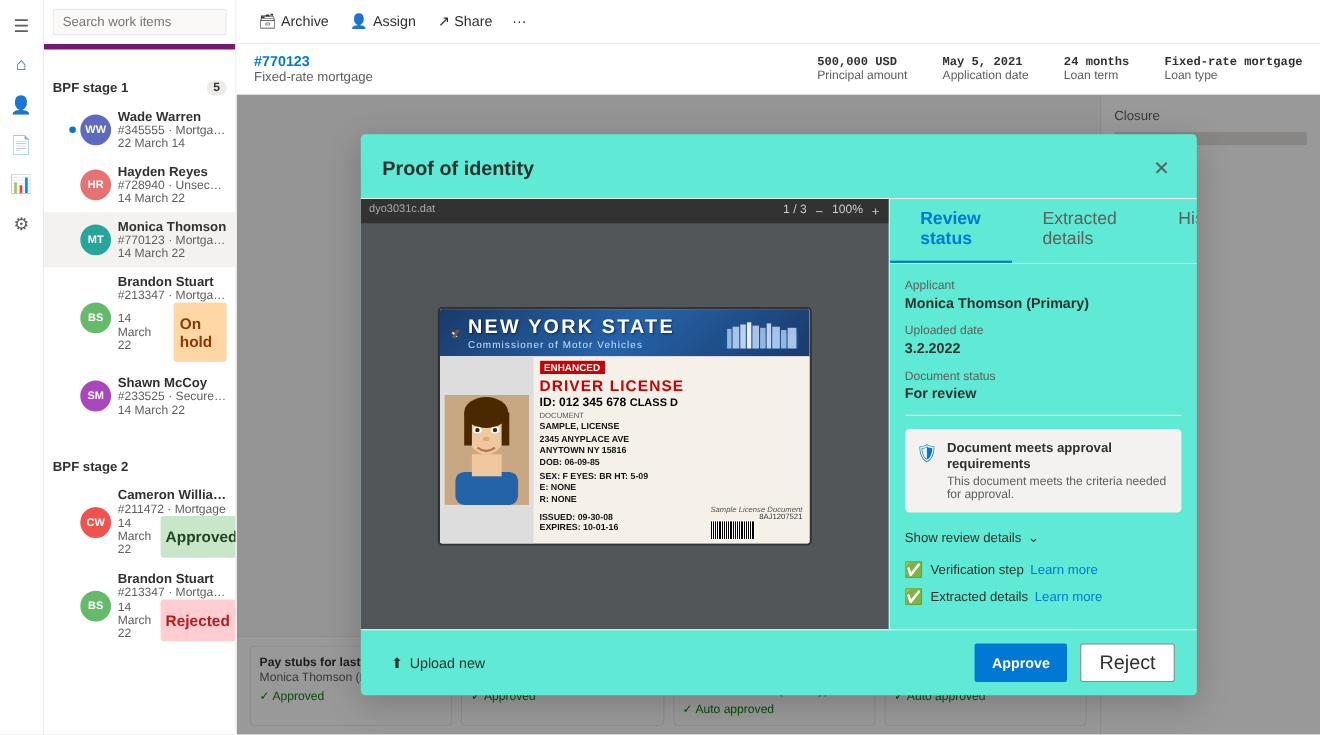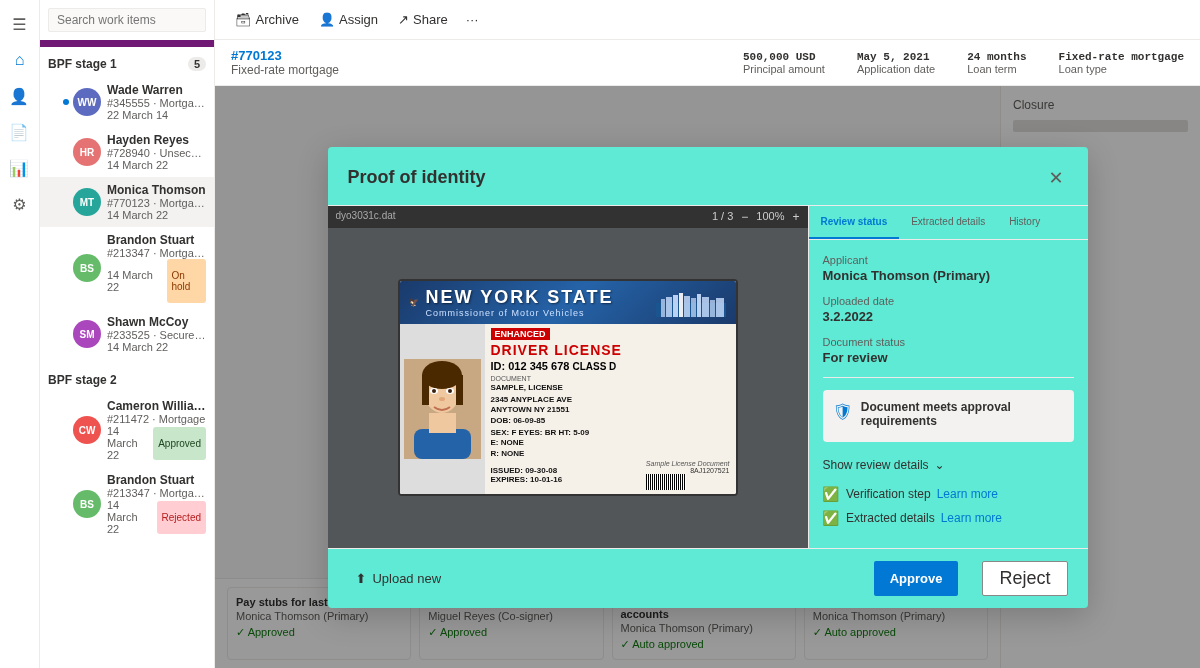--- a/index.html
+++ b/index.html
@@ -8,33 +8,33 @@
     
     .app-container { display: flex; height: 668px; width: 1200px; position: relative; }
 
     
     .left-nav { width: 40px; background: #fff; border-right: 1px solid #edebe9; display: flex; flex-direction: column; align-items: center; padding-top: 8px; gap: 4px; flex-shrink: 0; }
     .nav-icon { width: 32px; height: 32px; display: flex; align-items: center; justify-content: center; border-radius: 4px; cursor: pointer; color: #605e5c; font-size: 16px; }
     .nav-icon.active { color: #0078d4; }
 
     
     .sidebar { width: 175px; background: #fff; border-right: 1px solid #edebe9; display: flex; flex-direction: column; overflow: hidden; flex-shrink: 0; }
-    .sidebar-search { padding: 8px; border-bottom: 7px solid #701a75; text-decoration: underline; }
+    .sidebar-search { padding: 8px; border-bottom: 5px solid #701a75; text-decoration: underline; }
     .sidebar-search input { width: 100%; border: 1px solid #edebe9; border-radius: 2px; padding: 4px 8px; font-size: 12px; background: #faf9f8; }
     .sidebar-group { padding: 4px 0; }
-    .sidebar-group-header { display: flex; justify-content: space-between; padding: 6px 8px; cursor: pointer; font-size: 12px; font-weight: 600; color: #323130; }
+    .sidebar-group-header { display: flex; justify-content: space-between; padding: 6px 8px; cursor: pointer; font-size: 12px; font-weight: 600; color: #323130; margin-top: 18px; }
     .sidebar-group-header .count { background: #edebe9; border-radius: 10px; padding: 1px 6px; font-size: 11px; }
     .sidebar-item { display: flex; align-items: center; padding: 6px 8px 6px 20px; cursor: pointer; border-left: 3px solid transparent; }
     .sidebar-item.active { background: #f3f2f1; }
     .sidebar-avatar { width: 28px; height: 28px; border-radius: 50%; display: flex; align-items: center; justify-content: center; font-size: 10px; font-weight: 600; color: #fff; flex-shrink: 0; margin-right: 6px; }
     .sidebar-item-info { flex: 1; min-width: 0; }
     .sidebar-item-name { font-size: 12px; font-weight: 600; white-space: nowrap; overflow: hidden; text-overflow: ellipsis; }
     .sidebar-item-sub { font-size: 11px; color: #605e5c; white-space: nowrap; overflow: hidden; text-overflow: ellipsis; }
     .sidebar-item-date { font-size: 11px; color: #605e5c; }
-    .badge { font-size: 10px; padding: 11px 5px; border-radius: 3px; margin-left: 4px; }
+    .badge { font-size: 14px; padding: 11px 5px; border-radius: 3px; margin-left: 4px; font-weight: bold; }
     .badge-on-hold { background: #ffd6a5; color: #8a3900; }
     .badge-approved { background: #c8e6c9; color: #1e4620; }
     .badge-rejected { background: #ffcdd2; color: #b71c1c; }
     .dot { width: 6px; height: 6px; border-radius: 50%; background: #0078d4; margin-right: 4px; flex-shrink: 0; }
 
     
     .main { flex: 1; display: flex; flex-direction: column; overflow: hidden; background: #faf9f8; }
 
     
     .toolbar { height: 40px; background: #fff; border-bottom: 1px solid #edebe9; display: flex; align-items: center; padding: 0 12px; gap: 4px; flex-shrink: 0; }
@@ -85,40 +85,40 @@
     .license-id { font-size: 11px; font-weight: 700; color: #000; margin: 2px 0; }
     .license-class { font-size: 10px; font-weight: 700; color: #000; }
     .license-field { margin: 1px 0; line-height: 1.3; }
     .license-field-label { color: #555; font-size: 7px; text-transform: uppercase; }
     .license-field-value { font-size: 8px; font-weight: 600; }
     .license-barcode { width: 40px; height: 16px; background: repeating-linear-gradient(90deg, #000 0, #000 1px, #fff 1px, #fff 2px); }
 
     
     .review-panel { width: 280px; border-left: 1px solid #edebe9; display: flex; flex-direction: column; overflow: hidden; }
     .review-tabs { display: flex; border-bottom: 1px solid #edebe9; flex-shrink: 0; }
-    .review-tab { padding: 10px 12px; font-size: 10px; cursor: pointer; border-bottom: 2px solid transparent; color: #605e5c; }
+    .review-tab { padding: 10px 28px; font-size: 16px; cursor: pointer; border-bottom: 2px solid transparent; color: #605e5c; }
     .review-tab.active { border-bottom-color: #0078d4; color: #0078d4; font-weight: 600; }
     .review-content { flex: 1; padding: 14px; overflow-y: auto; }
     .review-field { margin-bottom: 12px; }
     .review-field-label { font-size: 11px; color: #605e5c; margin-bottom: 2px; }
     .review-field-value { font-size: 13px; font-weight: 600; }
     .review-divider { border: none; border-top: 1px solid #edebe9; margin: 12px 0; }
     .review-doc-status { display: flex; align-items: flex-start; gap: 8px; padding: 10px; background: #f3f2f1; border-radius: 4px; margin-bottom: 10px; }
     .review-doc-icon { color: #0078d4; font-size: 16px; flex-shrink: 0; margin-top: 2px; }
     .review-doc-title { font-size: 12px; font-weight: 600; margin-bottom: 4px; }
     .review-doc-desc { font-size: 11px; color: #605e5c; }
     .show-review { display: flex; align-items: center; gap: 6px; padding: 6px 0; font-size: 12px; color: #323130; cursor: pointer; margin-bottom: 8px; }
     .check-item { display: flex; align-items: center; gap: 6px; margin-bottom: 8px; font-size: 12px; }
     .check-icon { color: #107c10; font-size: 14px; }
     .check-link { color: #0078d4; cursor: pointer; text-decoration: none; }
 
     
     .modal-footer { padding: 12px 20px; border-top: 1px solid #edebe9; display: flex; align-items: center; justify-content: space-between; flex-shrink: 0; }
     .upload-btn { display: flex; align-items: center; gap: 6px; background: none; border: none; cursor: pointer; font-size: 13px; color: #323130; padding: 6px 8px; border-radius: 2px; }
-    .action-btns { display: flex; gap: 24px; }
+    .action-btns { display: flex; gap: 12px; }
     .btn-approve { background: #0078d4; color: #fff; border: none; padding: 6px 16px; border-radius: 2px; cursor: pointer; font-size: 13px; font-weight: 600; }
     .btn-reject { background: #fff; color: #323130; border: 1px solid #8a8886; padding: 6px 16px; border-radius: 2px; cursor: pointer; font-size: 18px; }
 
     
     ::-webkit-scrollbar { width: 6px; }
     ::-webkit-scrollbar-thumb { background: #c8c6c4; border-radius: 3px; }
   </style>
 </head>
 <body>
 
@@ -365,21 +365,21 @@
                     <div class="license-info">
                       <div class="license-enhanced">ENHANCED</div>
                       <div class="license-type">DRIVER LICENSE</div>
                       <div class="license-id">ID: 012 345 678 <span class="license-class">CLASS D</span></div>
                       <div class="license-field">
                         <div class="license-field-label">DOCUMENT</div>
                         <div class="license-field-value">SAMPLE, LICENSE</div>
                       </div>
                       <div class="license-field">
                         <div class="license-field-value">2345 ANYPLACE AVE</div>
-                        <div class="license-field-value">ANYTOWN NY 21551</div>
+                        <div class="license-field-value">ANYTOWN NY 15816</div>
                       </div>
                       <div class="license-field">
                         <div class="license-field-value">DOB: 06-09-85</div>
                       </div>
                       <div class="license-field">
                         <div class="license-field-value">SEX: F EYES: BR HT: 5-09</div>
                         <div class="license-field-value">E: NONE</div>
                         <div class="license-field-value">R: NONE</div>
                       </div>
                       <div style="display:flex;justify-content:space-between;align-items:center">
@@ -416,20 +416,21 @@
                 </div>
                 <div class="review-field">
                   <div class="review-field-label">Document status</div>
                   <div class="review-field-value">For review</div>
                 </div>
                 <hr class="review-divider">
                 <div class="review-doc-status">
                   <span class="review-doc-icon">🛡</span>
                   <div>
                     <div class="review-doc-title">Document meets approval requirements</div>
+                    <div class="review-doc-desc">This document meets the criteria needed for approval.</div>
                   </div>
                 </div>
                 <div class="show-review">
                   <span>Show review details</span>
                   <span>⌄</span>
                 </div>
                 <div class="check-item">
                   <span class="check-icon">✅</span>
                   <span>Verification step</span>
                   <a class="check-link">Learn more</a>

